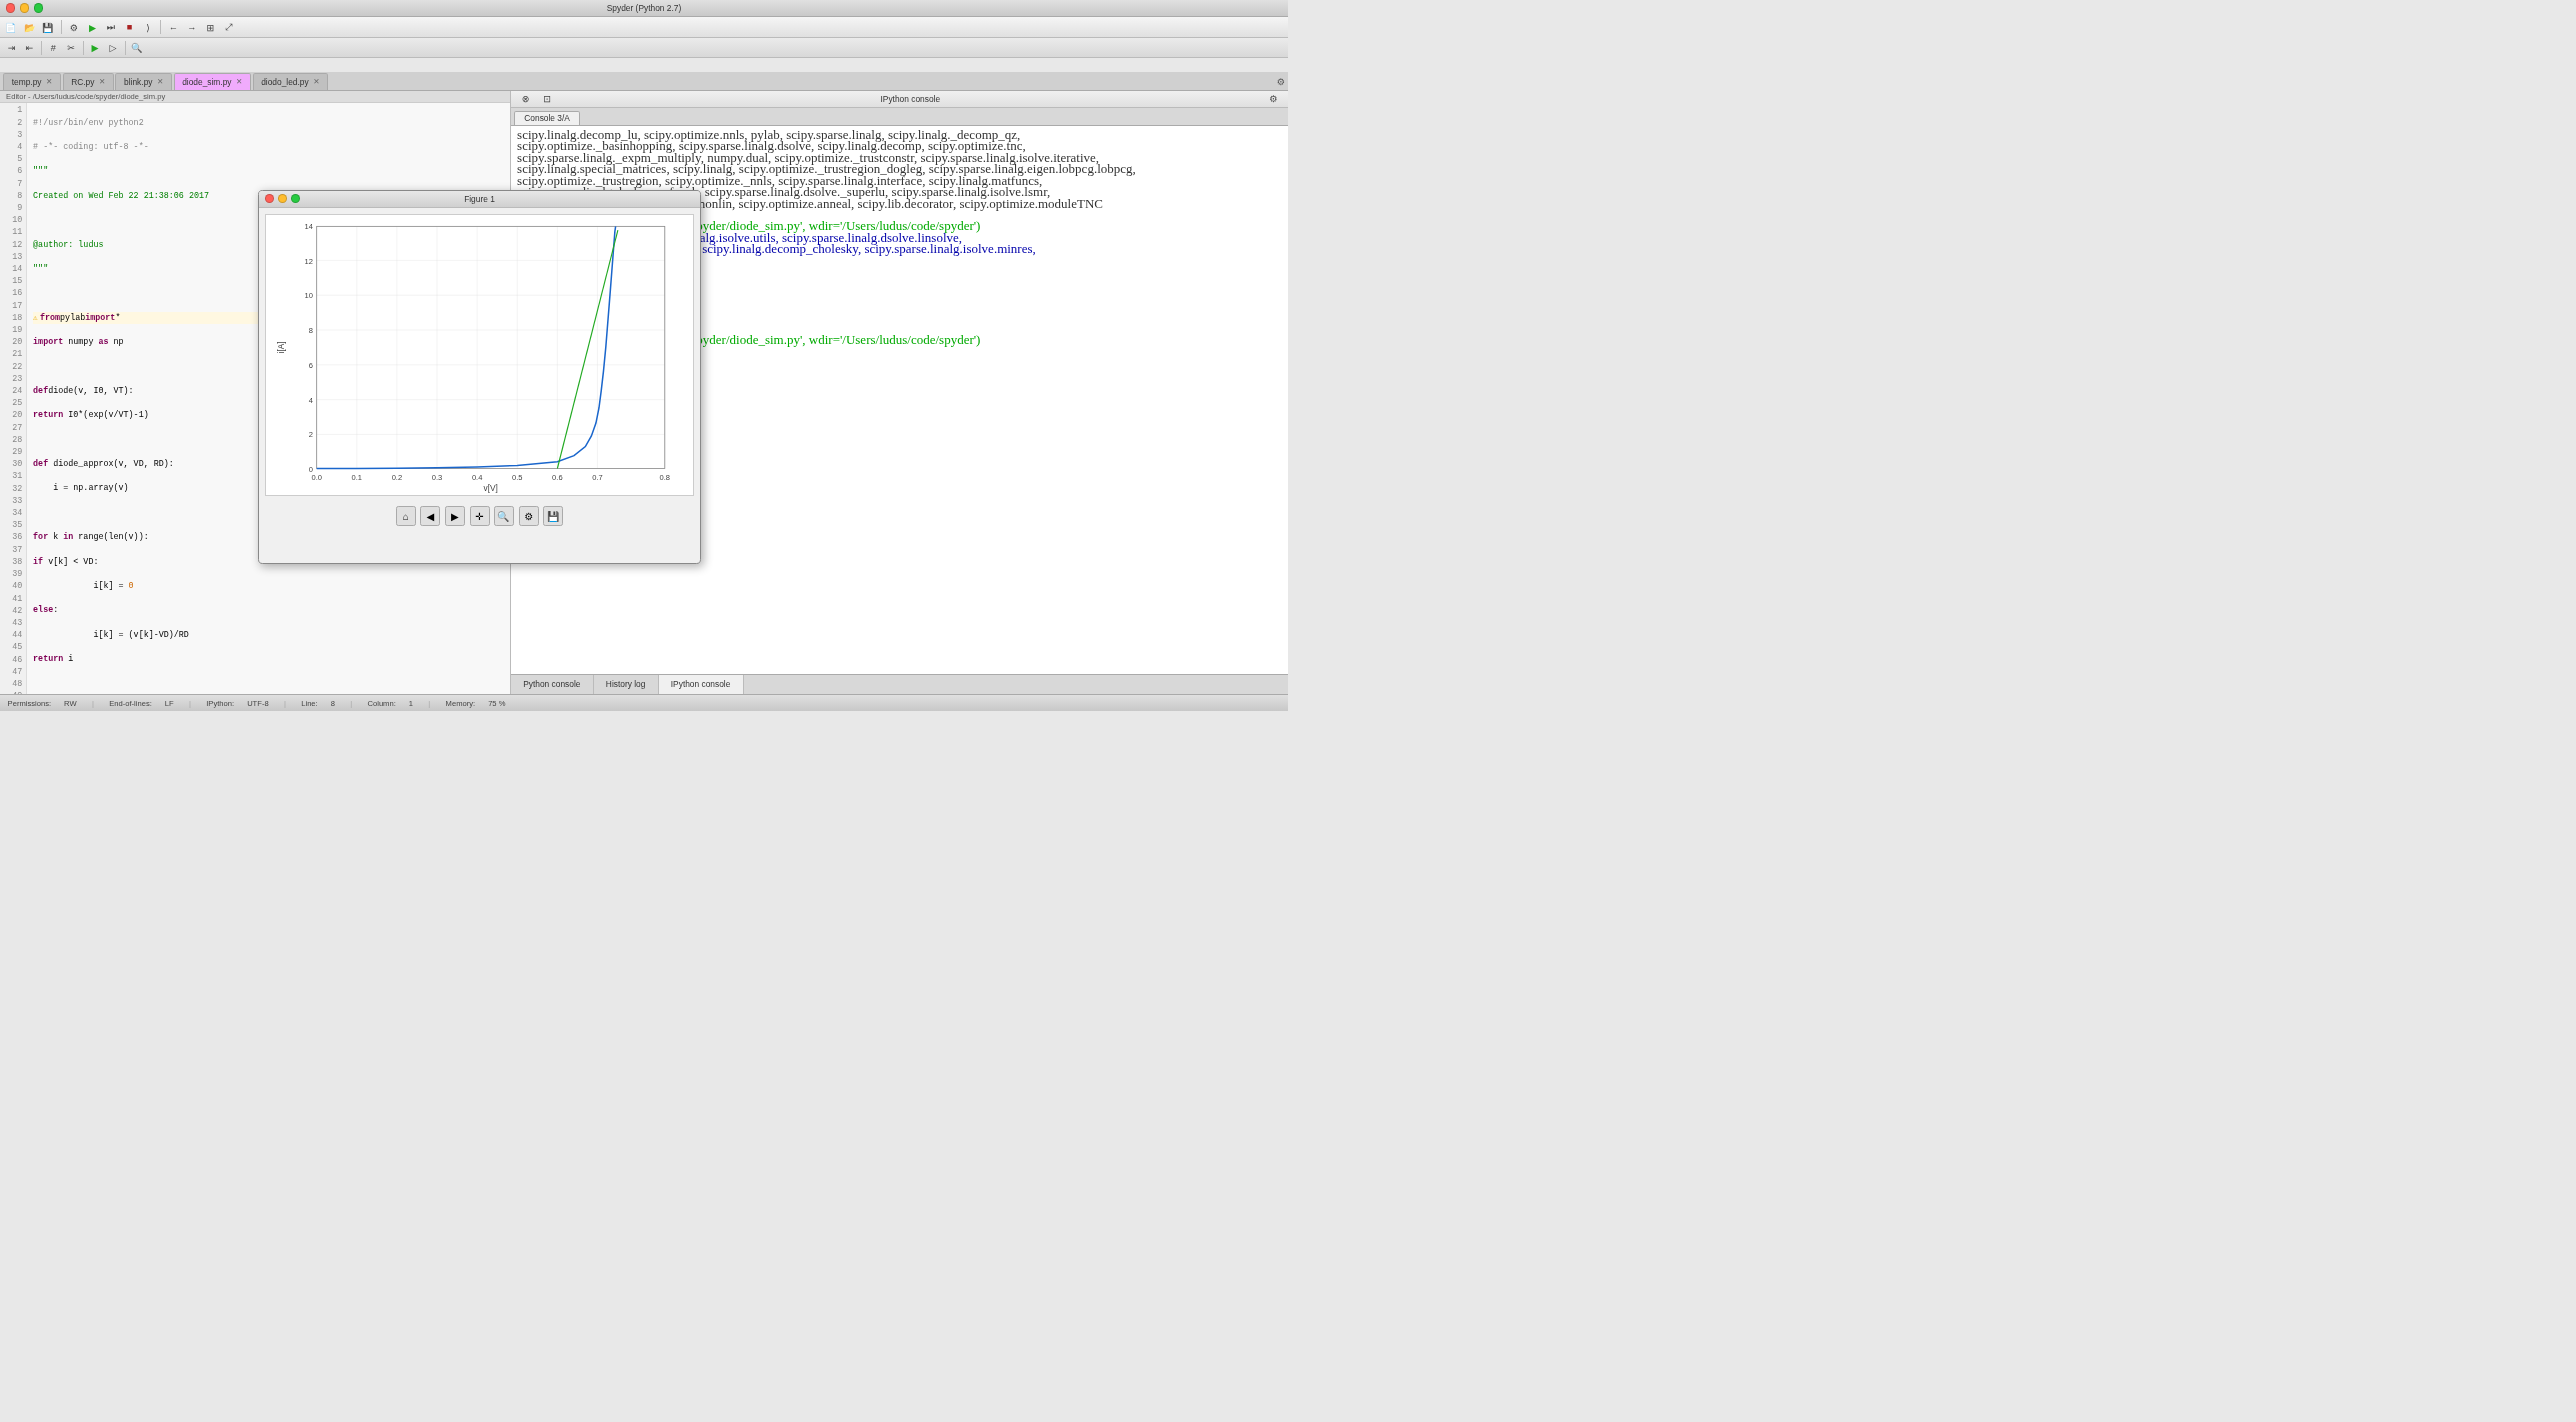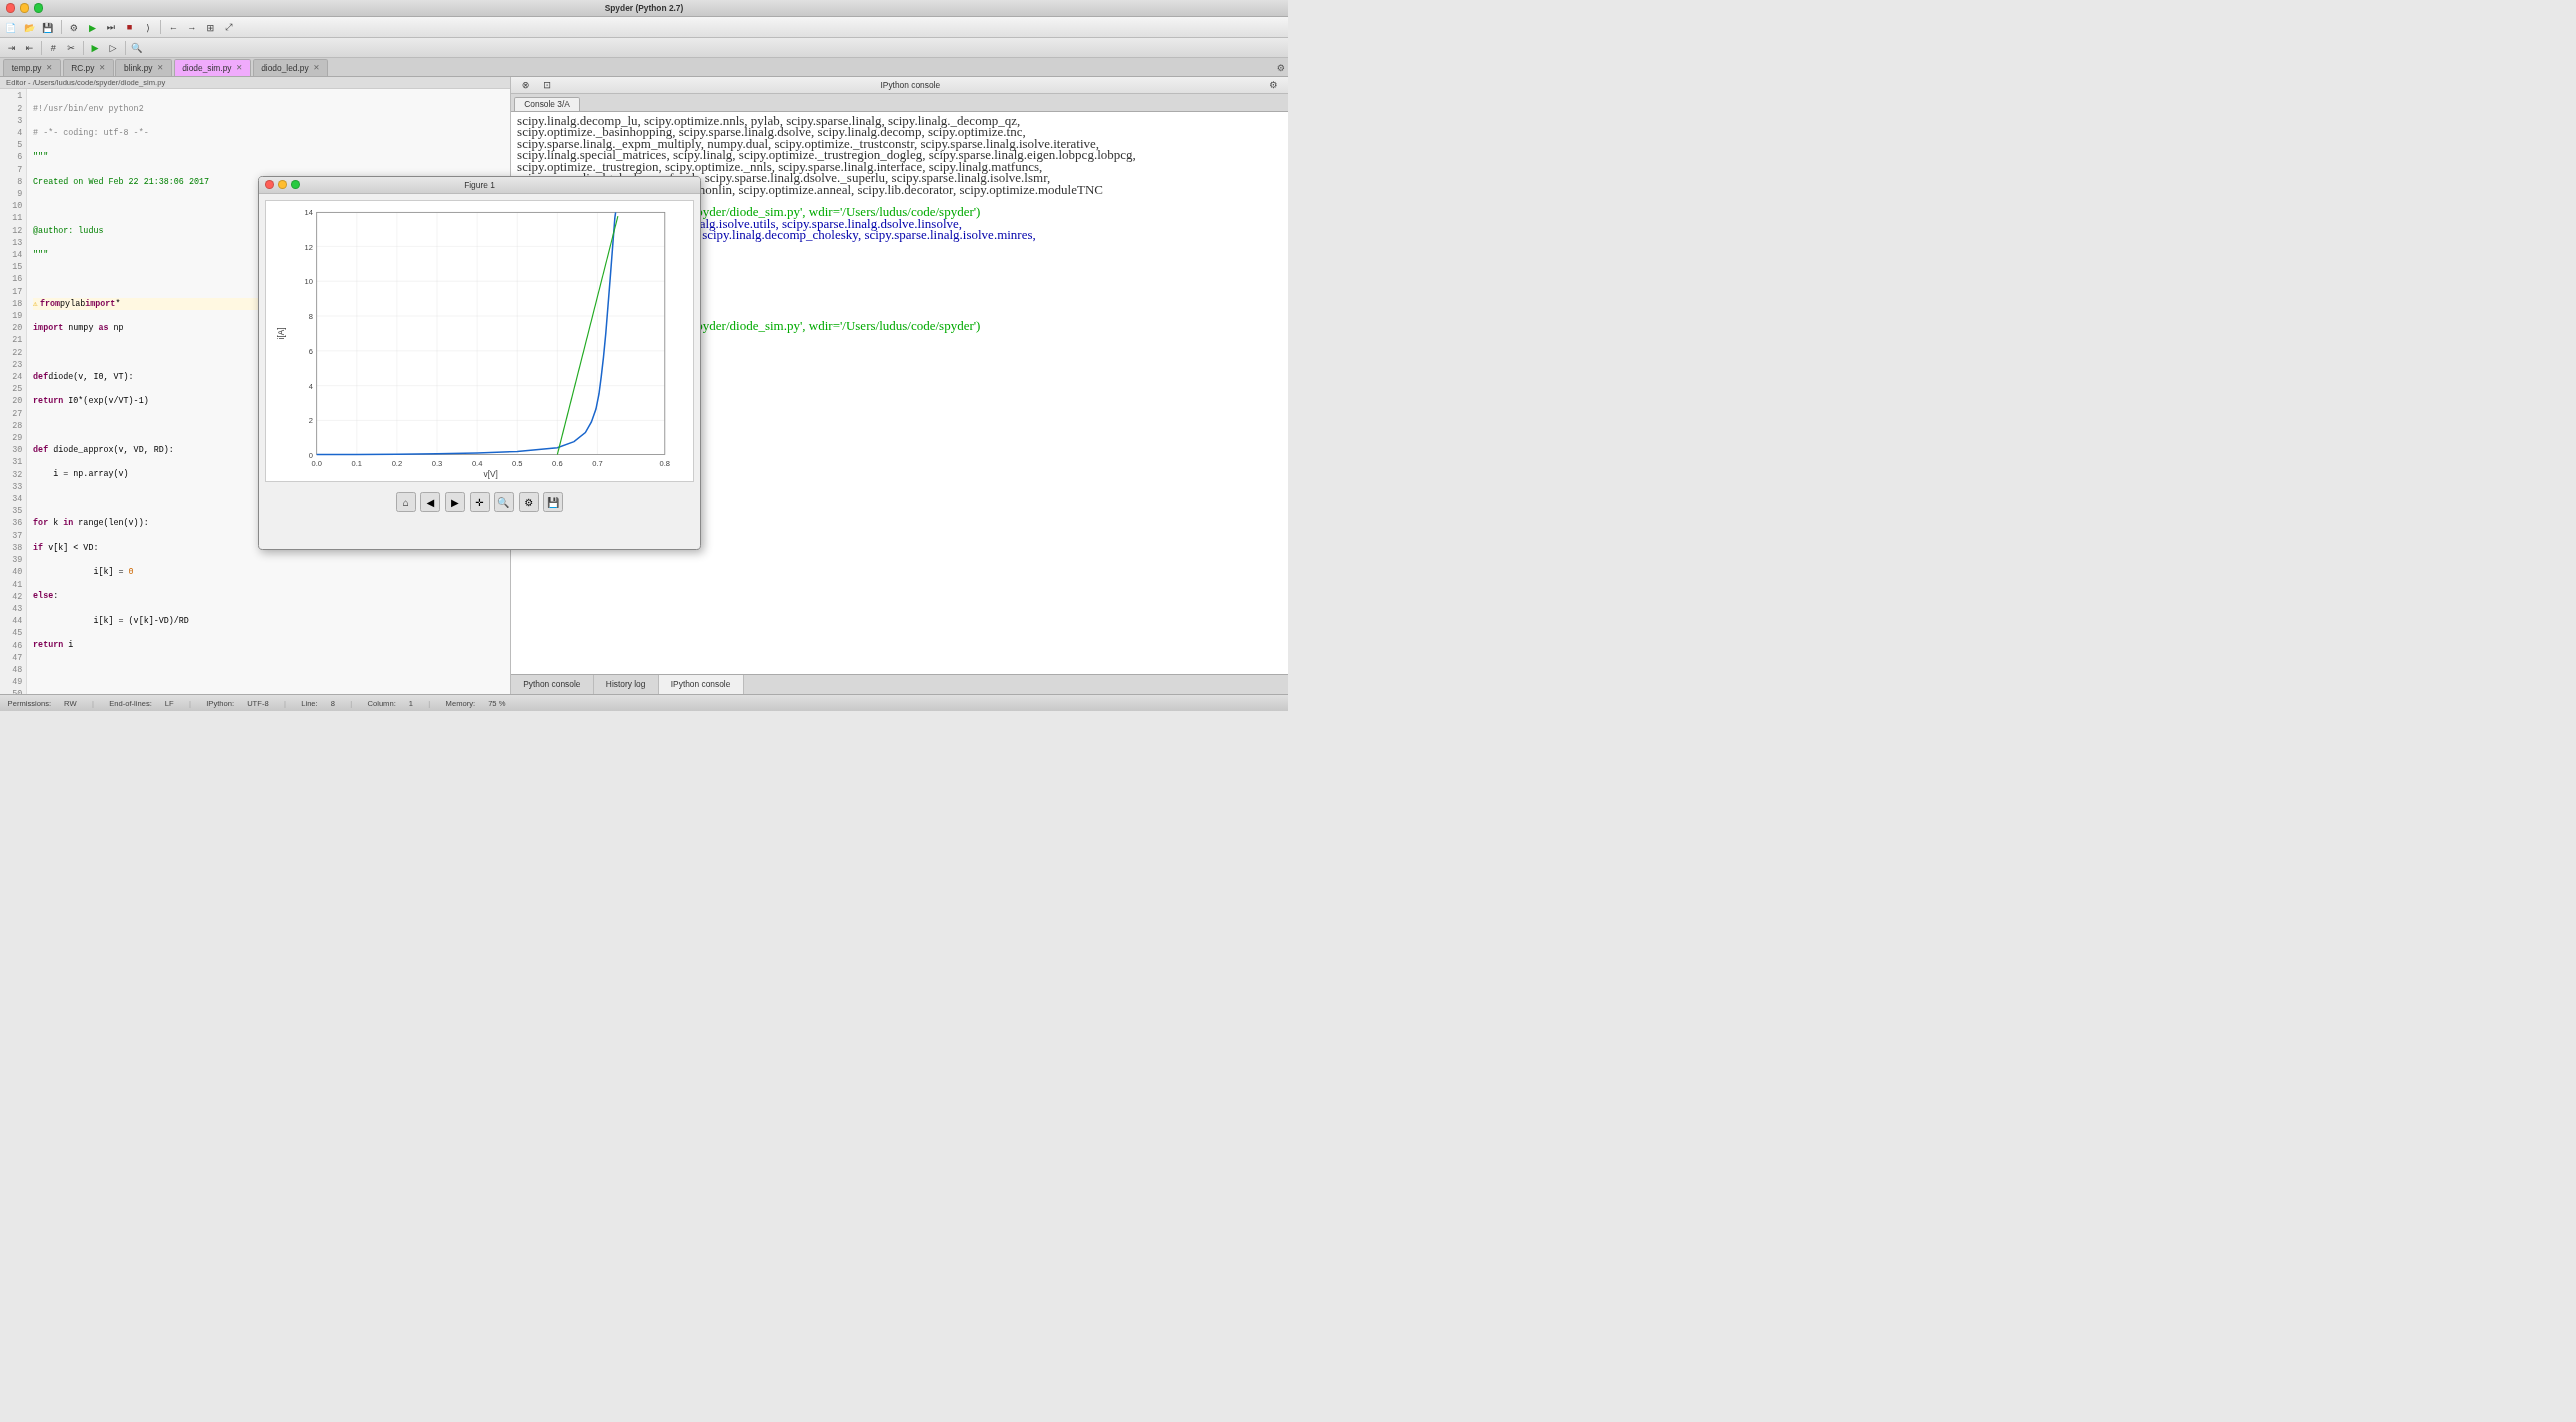--- a/index.html
+++ b/index.html
@@ -32,21 +32,21 @@
       width: 9.2px; height: 9.2px;
       border-radius: 50%;
       border: 0.8px solid rgba(0,0,0,0.2);
     }
     .tb-close { background: #ff5f57; }
     .tb-min { background: #ffbd2e; }
     .tb-max { background: #28ca41; }
     .title-bar-title {
       font-size: 8.4px;
       color: #333;
-      font-weight: 700;
+      font-weight: 400;
     }
 
     
     .main-toolbar {
       height: 21.4px;
       background: linear-gradient(to bottom, #f5f5f5, #e0e0e0);
       border-bottom: 0.8px solid #bbb;
       display: flex;
       align-items: center;
       padding: 0 3.1px;
@@ -93,20 +93,21 @@
     }
 
     
     .file-tabs {
       height: 18.3px;
       background: #d0d0d0;
       border-bottom: 0.8px solid #aaa;
       display: flex;
       align-items: center;
       padding: 0 3.1px;
+      margin-top: 14px;
     }
     .file-tab {
       height: 17px;
       padding: 0 7.6px;
       background: #c0c0c0;
       border: 0.8px solid #aaa;
       border-bottom: none;
       border-radius: 2.3px 2.3px 0 0;
       font-size: 8.4px;
       display: flex;

